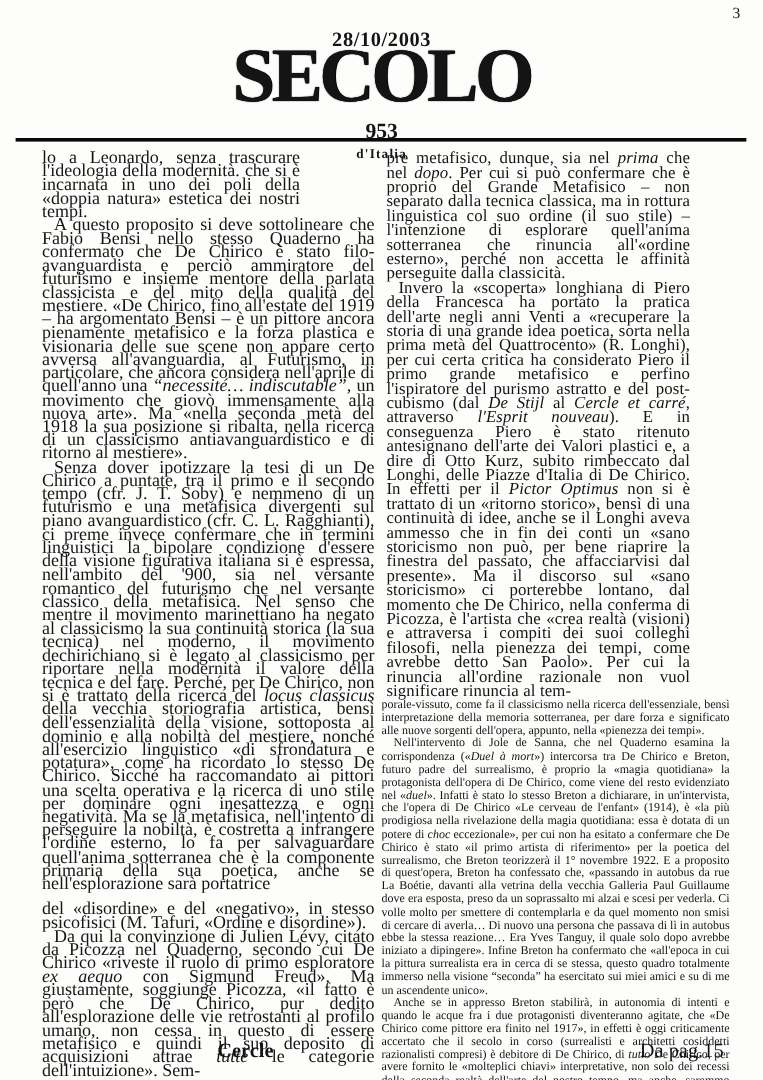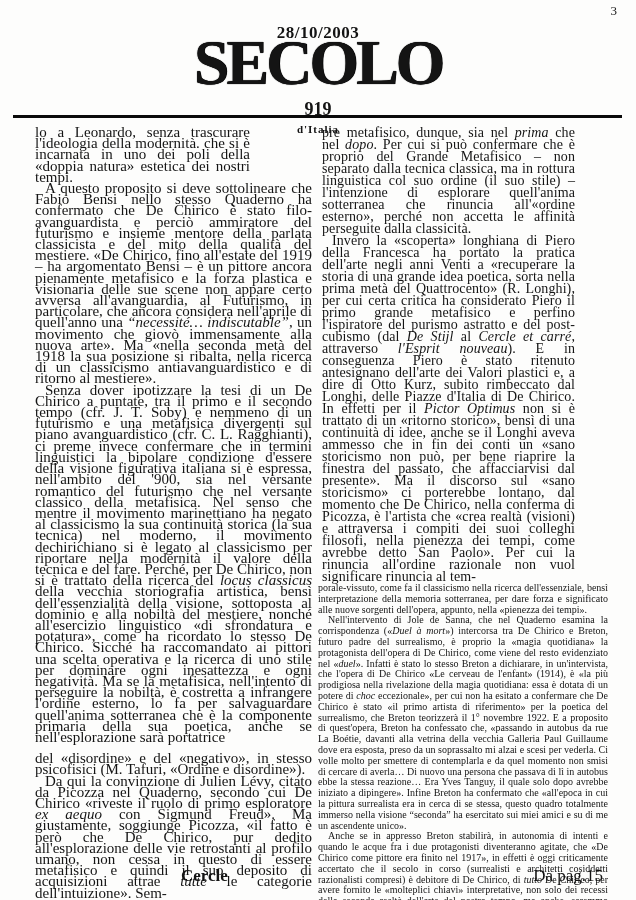--- a/index.html
+++ b/index.html
@@ -128,21 +128,21 @@
 <body>
 
 <div class="page">
 
   <div class="page-number">3</div>
 
   <div class="header">
     <div class="issue-date">28/10/2003</div>
     <div class="masthead-title">SECOLO</div>
     <div class="masthead-subtitle">d'Italia</div>
-    <div class="issue-number">919</div>
+    <div class="issue-number">953</div>
   </div>
 
   <div class="header-rule"></div>
 
   <div class="col col-left">
     <div class="lead-spacer"></div>
   <p class="">lo a Leonardo, senza trascurare l'ideologia della modernità. che si è incarnata in uno dei poli della «doppia natura» estetica dei nostri tempi.</p>
       <p class="indent ">A questo proposito si deve sottolineare che Fabio Bensi nello stesso Quaderno ha confermato che De Chirico è stato filo-avanguardista e perciò ammiratore del futurismo e insieme mentore della parlata classicista e del mito della qualità del mestiere. «De Chirico, fino all'estate del 1919 – ha argomentato Bensi – è un pittore ancora pienamente metafisico e la forza plastica e visionaria delle sue scene non appare certo avversa all'avanguardia, al Futurismo, in particolare, che ancora considera nell'aprile di quell'anno una <i>“necessité… indiscutable”</i>, un movimento che giovò immensamente alla nuova arte». Ma «nella seconda metà del 1918 la sua posizione si ribalta, nella ricerca di un classicismo antiavanguardistico e di ritorno al mestiere».</p>
       <p class="indent ">Senza dover ipotizzare la tesi di un De Chirico a puntate, tra il primo e il secondo tempo (cfr. J. T. Soby) e nemmeno di un futurismo e una metafisica divergenti sul piano avanguardistico (cfr. C. L. Ragghianti), ci preme invece confermare che in termini linguistici la bipolare condizione d'essere della visione figurativa italiana si è espressa, nell'ambito del '900, sia nel versante romantico del futurismo che nel versante classico della metafisica. Nel senso che mentre il movimento marinettiano ha negato al classicismo la sua continuità storica (la sua tecnica) nel moderno, il movimento dechirichiano si è legato al classicismo per riportare nella modernità il valore della tecnica e del fare. Perché, per De Chirico, non si è trattato della ricerca del <i>locus classicus</i> della vecchia storiografia artistica, bensì dell'essenzialità della visione, sottoposta al dominio e alla nobiltà del mestiere, nonché all'esercizio linguistico «di sfrondatura e potatura», come ha ricordato lo stesso De Chirico. Sicché ha raccomandato ai pittori una scelta operativa e la ricerca di uno stile per dominare ogni inesattezza e ogni negatività. Ma se la metafisica, nell'intento di perseguire la nobiltà, è costretta a infrangere l'ordine esterno, lo fa per salvaguardare quell'anima sotterranea che è la componente primaria della sua poetica, anche se nell'esplorazione sarà portatrice</p>
       <p class="gap">del «disordine» e del «negativo», in stesso psicofisici (M. Tafuri, «Ordine e disordine»).</p>

